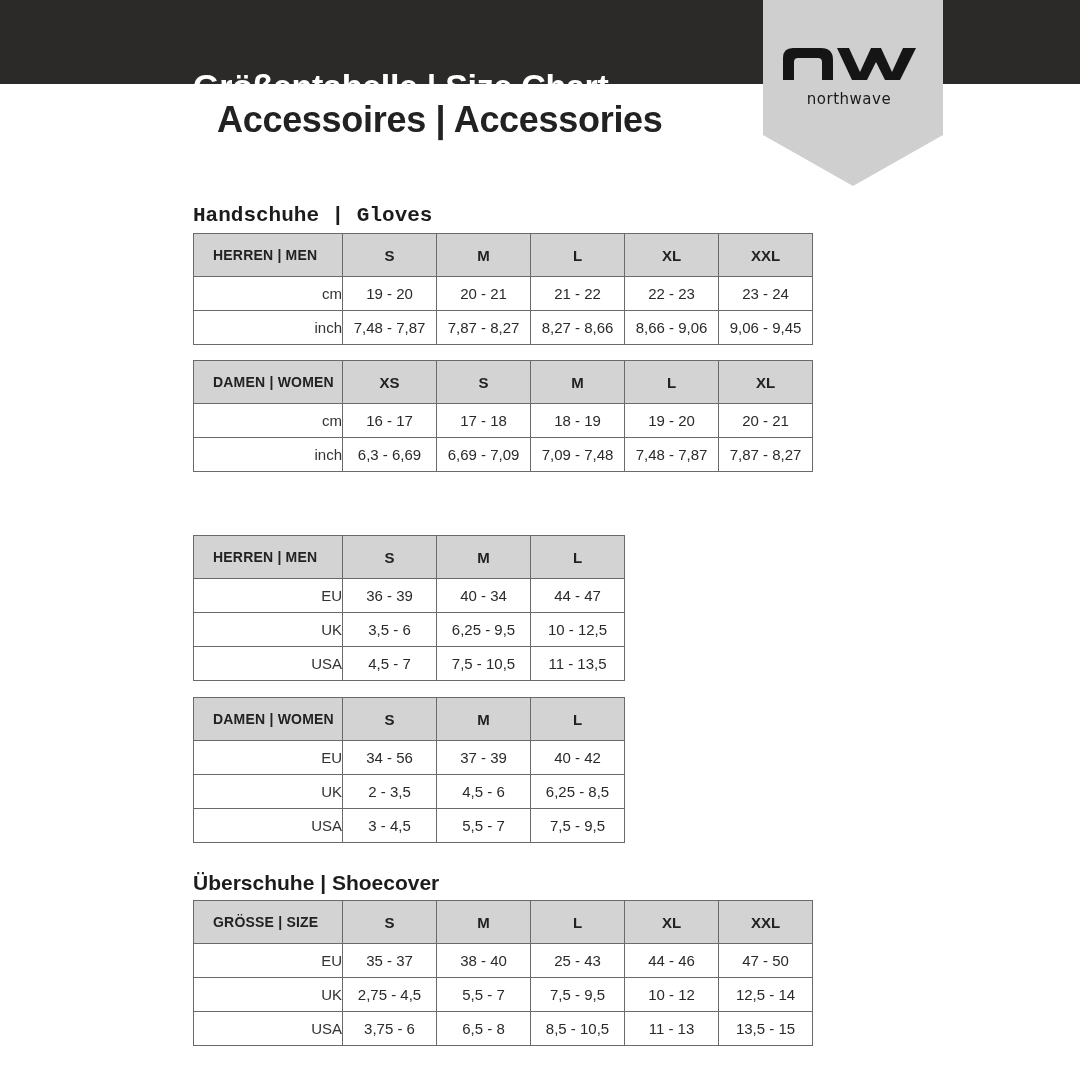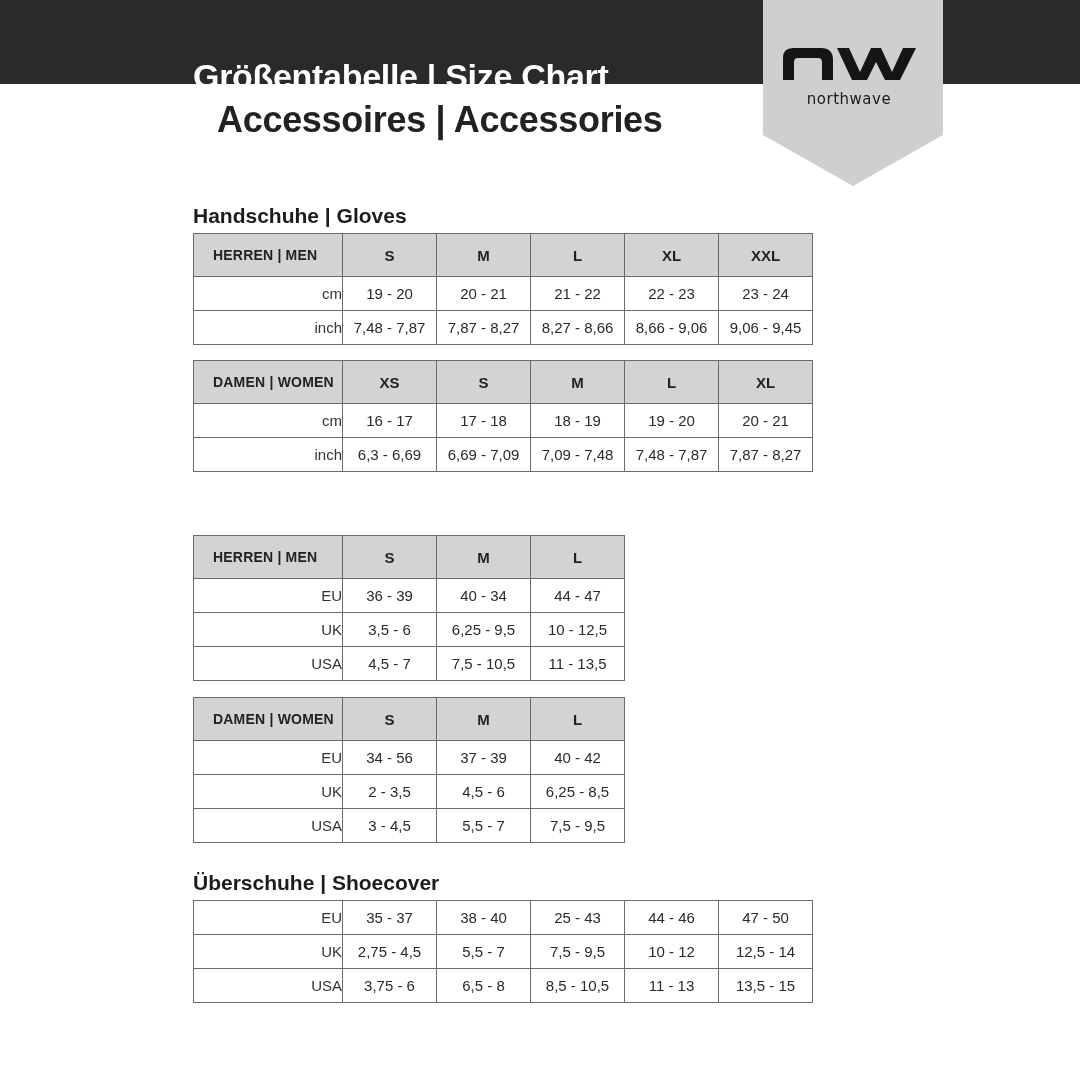--- a/index.html
+++ b/index.html
@@ -1,19 +1,19 @@
 <!DOCTYPE html>
 <html><head>
 <meta charset="utf-8">
 <style>
   html, body { margin:0; padding:0; }
   body { width:1080px; height:1080px; background:#ffffff; position:relative; overflow:hidden;
          font-family:"Liberation Sans", "DejaVu Sans", sans-serif; color:#1e1e1e; }
   .topbar { position:absolute; left:0; top:0; width:1080px; height:84px; background:#2b2a28; }
-  .title1 { position:absolute; left:193px; top:56px; font-size:34px; font-weight:bold; color:#ffffff;
+  .title1 { position:absolute; left:193px; top:66px; font-size:34px; font-weight:bold; color:#ffffff;
             letter-spacing:-0.3px; line-height:40px; white-space:nowrap; }
   .title2 { position:absolute; left:217px; top:98px; font-size:36px; font-weight:bold; color:#222;
             letter-spacing:-0.3px; line-height:44px; white-space:nowrap; }
   .badge { position:absolute; left:763px; top:0; width:168px; height:186px; }
   .badge svg { display:block; }
   .section-title { position:absolute; left:193px; font-size:21px; font-weight:bold; color:#1c1c1c;
                    line-height:26px; white-space:nowrap; }
   table.sz { position:absolute; left:193px; border-collapse:collapse; table-layout:fixed; }
   table.sz td, table.sz th { border:1.5px solid #6a6a6a; padding:0; text-align:center; font-size:15px;
                              color:#2a2a2a; white-space:nowrap; }
@@ -35,21 +35,21 @@
   <svg width="180" height="186" viewBox="0 0 180 186">
     <polygon points="0,0 180,0 180,135 90,186 0,135" fill="#cfcfcf"></polygon>
 
     <path d="M20,80 L20,58 Q20,48 30,48 L58,48 Q70,48 70,60 L70,80 L59,80 L59,62 Q59,58 55,58 L35,58 Q31,58 31,62 L31,80 Z" fill="#151515"></path>
 
     <path d="M74,48 L86,48 L97,72 L108,48 L118,48 L129,72 L140,48 L153,48 L137,80 L122,80 L113,62 L104,80 L89,80 Z" fill="#151515"></path>
     <text x="86" y="104" text-anchor="middle" font-family="DejaVu Sans, sans-serif" font-size="15" fill="#1a1a1a" letter-spacing="0.5">northwave</text>
   </svg>
 </div>
 
-<div class="section-title" style="top:203px;">Handschuhe | Gloves</div>
+<div class="section-title" style="top:203px;font-family:Liberation Mono, monospace;">Handschuhe | Gloves</div>
 
 <table class="sz" style="top:233px;">
   <colgroup>
       <col class="c0">
       <col class="cx">
       <col class="cx">
       <col class="cx">
       <col class="cx">
       <col class="cx">
     </colgroup>
@@ -195,20 +195,28 @@
 <table class="sz" style="top:900px;">
   <colgroup>
       <col class="c0">
       <col class="cx">
       <col class="cx">
       <col class="cx">
       <col class="cx">
       <col class="cx">
     </colgroup>
   <tbody>
+      <tr>
+    <th class="lbl">GRÖSSE | SIZE</th>
+    <th>S</th>
+    <th>M</th>
+    <th>L</th>
+    <th>XL</th>
+    <th>XXL</th>
+  </tr>
   <tr>
     <td class="lbl">EU</td>
     <td>35 - 37</td>
     <td>38 - 40</td>
     <td>25 - 43</td>
     <td>44 - 46</td>
     <td>47 - 50</td>
   </tr>
   <tr>
     <td class="lbl">UK</td>

